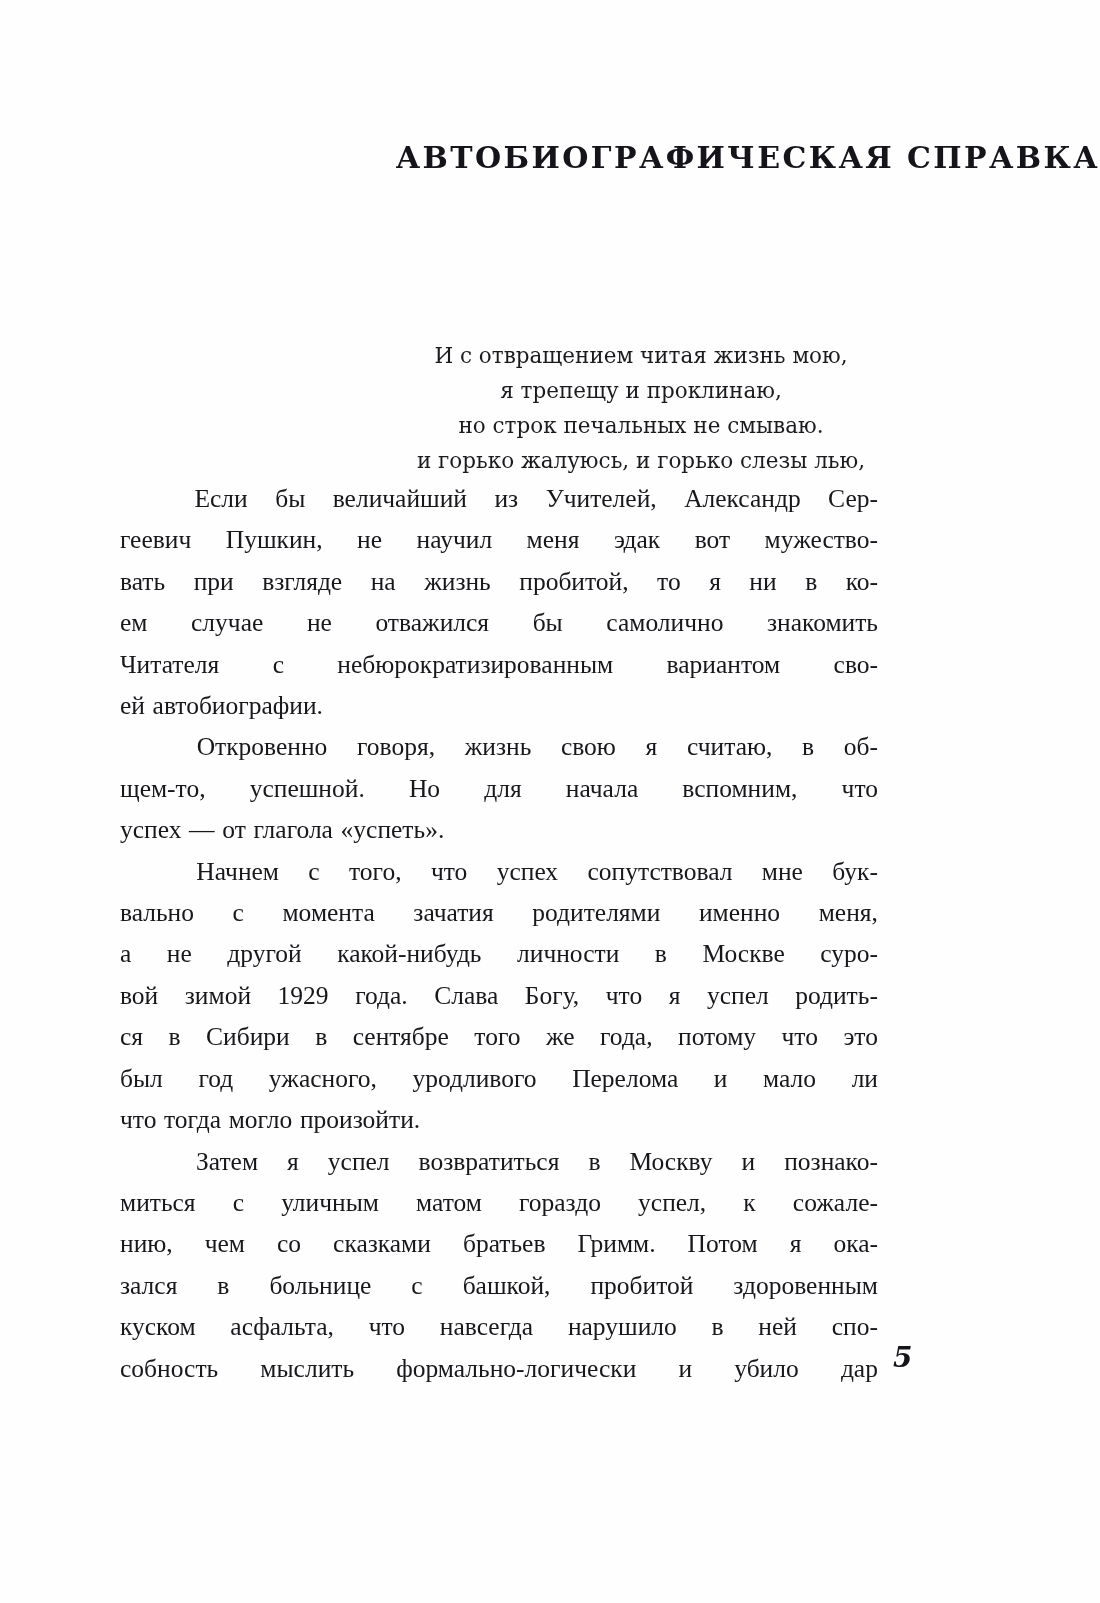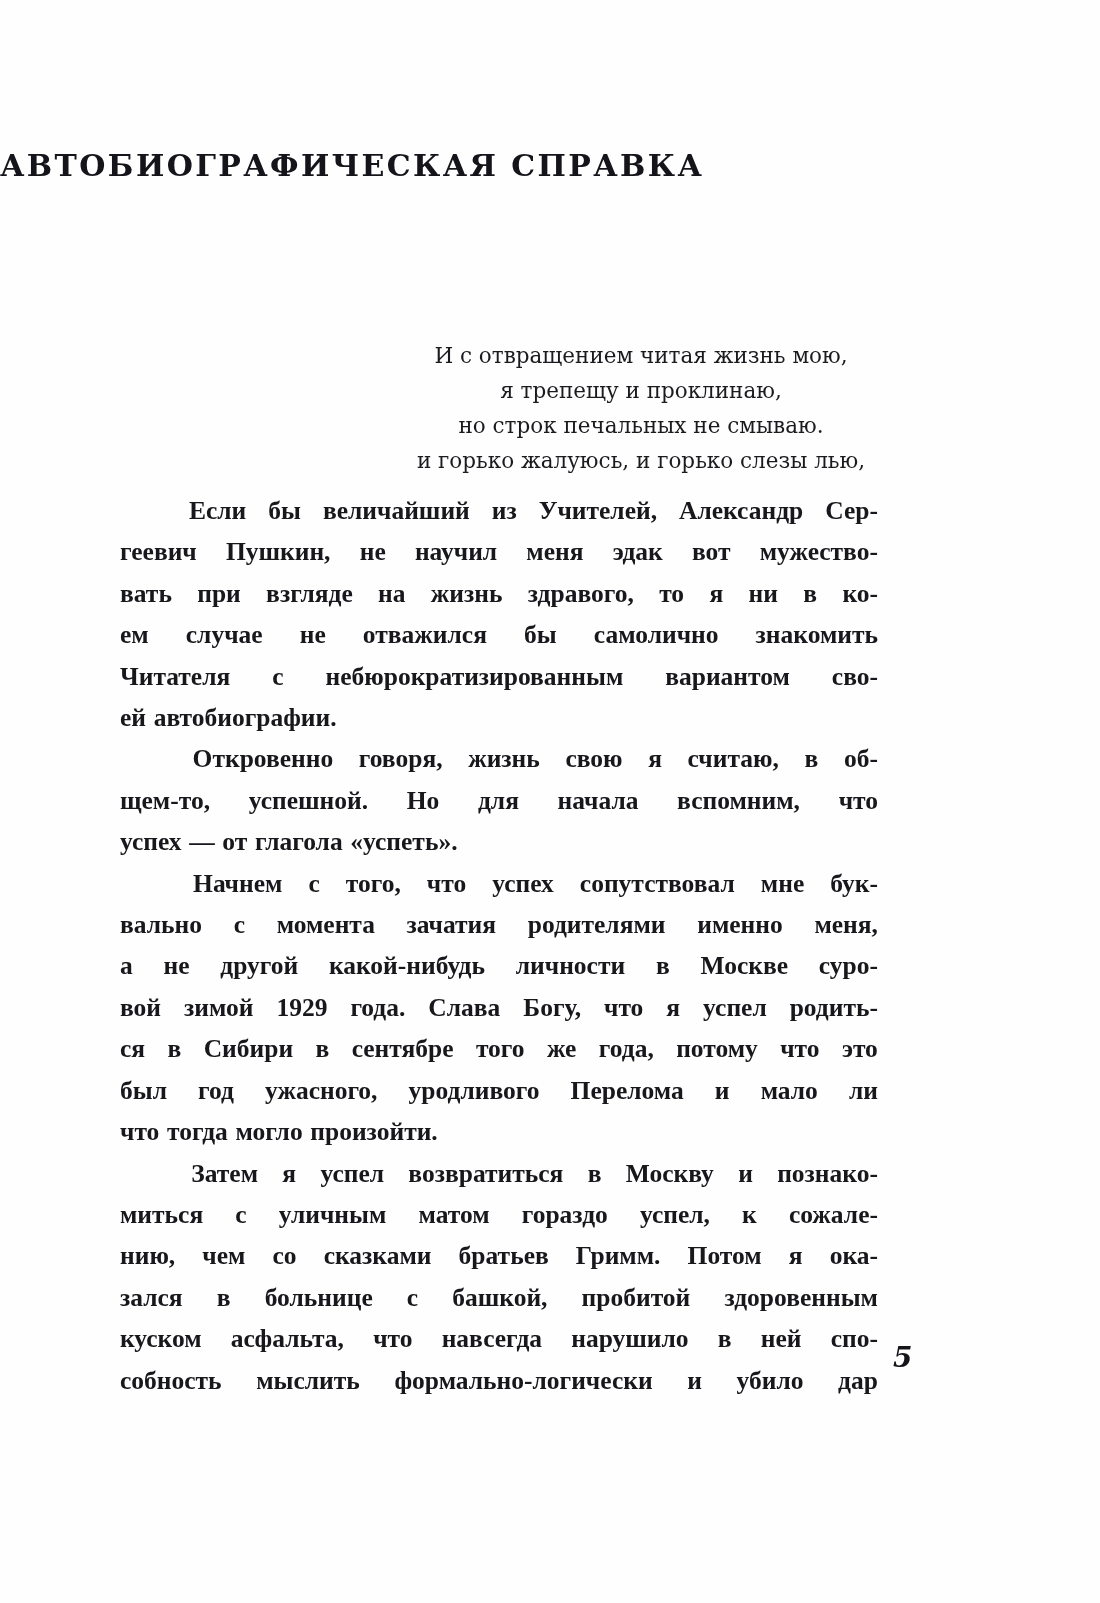--- a/index.html
+++ b/index.html
@@ -21,22 +21,22 @@
     position: absolute;
     inset: 0;
     background: #fefefe;
   }
 
   
   .page-title {
     position: absolute;
     left: 0;
     right: 0;
-    top: 148px;
-    text-align: left;
+    top: 140px;
+    text-align: right;
     font-family: "DejaVu Serif", "Liberation Serif", serif;
     font-weight: 700;
     font-size: 30px;
     letter-spacing: 2.4px;
     color: #14141a;
     white-space: pre;
   }
 
   
   .epigraph {
@@ -52,27 +52,26 @@
   .epigraph .eline {
     display: block;
     white-space: nowrap;
     text-align: center;
   }
 
   
   .body-text {
     position: absolute;
     left: 120px;
-    top: 490px;
+    top: 478px;
     width: 758px;
     font-size: 25.5px;
     line-height: 41.4px;
     color: #17171c;
     font-family: "Liberation Serif", "DejaVu Serif", serif;
-    font-weight: bold;
   }
 
   .para {
     margin: 0;
   }
 
   
   .line {
     display: flex;
     white-space: pre;
@@ -124,21 +123,21 @@
       <span class="eline">И с отвращением читая жизнь мою,</span>
       <span class="eline">я трепещу и проклинаю,</span>
       <span class="eline">но строк печальных не смываю.</span>
       <span class="eline">и горько жалуюсь, и горько слезы лью,</span>
     </div>
 
   <div class="body-text">
       <div class="para">
         <div class="line just indent"><span class="w">Если</span><span class="w">бы</span><span class="w">величайший</span><span class="w">из</span><span class="w">Учителей,</span><span class="w">Александр</span><span class="w">Сер-</span></div>
         <div class="line just"><span class="w">геевич</span><span class="w">Пушкин,</span><span class="w">не</span><span class="w">научил</span><span class="w">меня</span><span class="w">эдак</span><span class="w">вот</span><span class="w">мужество-</span></div>
-        <div class="line just"><span class="w">вать</span><span class="w">при</span><span class="w">взгляде</span><span class="w">на</span><span class="w">жизнь</span><span class="w">здравого,</span><span class="w">то</span><span class="w">я</span><span class="w">ни</span><span class="w">в</span><span class="w">ко-</span></div>
+        <div class="line just"><span class="w">вать</span><span class="w">при</span><span class="w">взгляде</span><span class="w">на</span><span class="w">жизнь</span><span class="w">пробитой,</span><span class="w">то</span><span class="w">я</span><span class="w">ни</span><span class="w">в</span><span class="w">ко-</span></div>
         <div class="line just"><span class="w">ем</span><span class="w">случае</span><span class="w">не</span><span class="w">отважился</span><span class="w">бы</span><span class="w">самолично</span><span class="w">знакомить</span></div>
         <div class="line just"><span class="w">Читателя</span><span class="w">с</span><span class="w">небюрократизированным</span><span class="w">вариантом</span><span class="w">сво-</span></div>
         <div class="line last"><span class="w">ей</span><span class="w">автобиографии.</span></div>
       </div>
       <div class="para">
         <div class="line just indent"><span class="w">Откровенно</span><span class="w">говоря,</span><span class="w">жизнь</span><span class="w">свою</span><span class="w">я</span><span class="w">считаю,</span><span class="w">в</span><span class="w">об-</span></div>
         <div class="line just"><span class="w">щем-то,</span><span class="w">успешной.</span><span class="w">Но</span><span class="w">для</span><span class="w">начала</span><span class="w">вспомним,</span><span class="w">что</span></div>
         <div class="line last"><span class="w">успех</span><span class="w">—</span><span class="w">от</span><span class="w">глагола</span><span class="w">«успеть».</span></div>
       </div>
       <div class="para">

